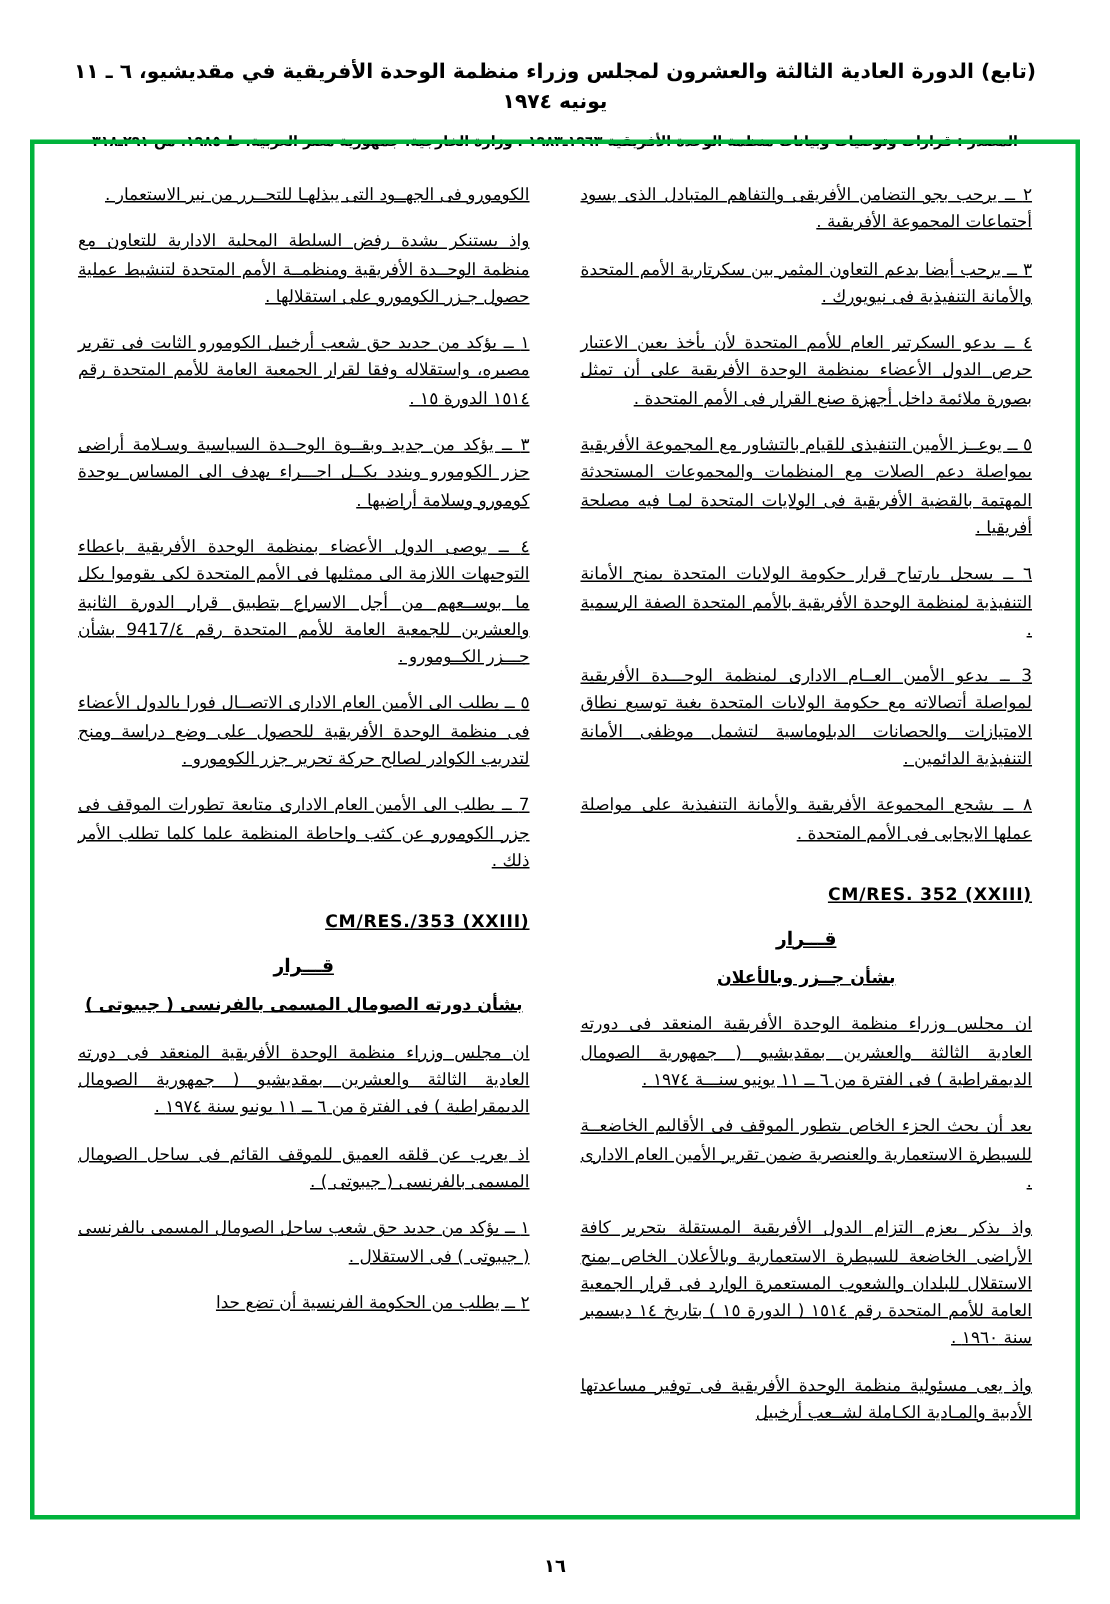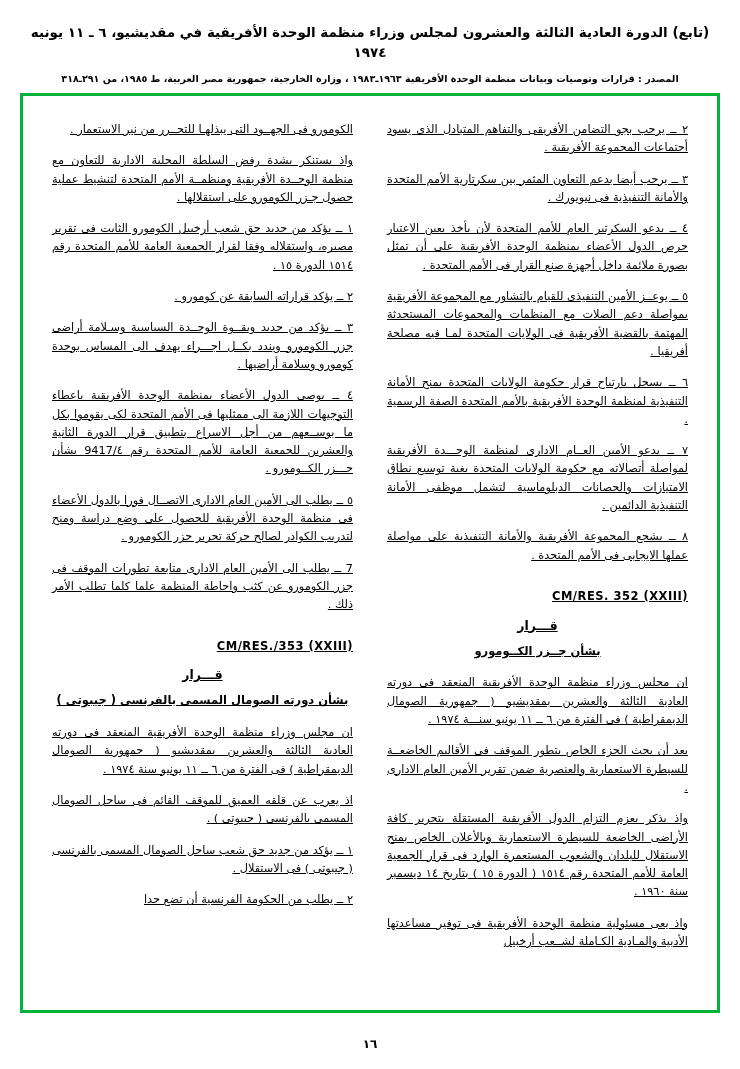--- a/index.html
+++ b/index.html
@@ -13,21 +13,21 @@
     font-family: "DejaVu Sans", sans-serif;
     color: #000000;
     position: relative;
     overflow: hidden;
   }
   .page {
     width: 740px;
     height: 1069px;
     position: relative;
     box-sizing: border-box;
-    padding: 0;
+    padding: 16px;
   }
   .header {
     text-align: center;
     padding: 22px 26px 0 26px;
   }
   .header-title {
     font-size: 13.5px;
     font-weight: bold;
     letter-spacing: 0px;
     line-height: 1.5;
@@ -122,38 +122,37 @@
   <div class="frame"></div>
 
   <div class="columns">
 
     <div class="col">
       <p class="para">٢ ــ يرحب بجو التضامن الأفريقى والتفاهم المتبادل الذى يسود أجتماعات المجموعة الأفريقية .</p>
       <p class="para">٣ ــ يرحب أيضا بدعم التعاون المثمر بين سكرتارية الأمم المتحدة والأمانة التنفيذية فى نيويورك .</p>
       <p class="para">٤ ــ يدعو السكرتير العام للأمم المتحدة لأن يأخذ بعين الاعتبار حرص الدول الأعضاء بمنظمة الوحدة الأفريقية على أن تمثل بصورة ملائمة داخل أجهزة صنع القرار فى الأمم المتحدة .</p>
       <p class="para">٥ ــ يوعــز الأمين التنفيذى للقيام بالتشاور مع المجموعة الأفريقية بمواصلة دعم الصلات مع المنظمات والمجموعات المستحدثة المهتمة بالقضية الأفريقية فى الولايات المتحدة لمـا فيه مصلحة أفريقيا .</p>
       <p class="para">٦ ــ يسجل بارتياح قرار حكومة الولايات المتحدة بمنح الأمانة التنفيذية لمنظمة الوحدة الأفريقية بالأمم المتحدة الصفة الرسمية .</p>
-      <p class="para">٧ ــ يدعو الأمين العــام الادارى لمنظمة الوحـــدة الأفريقية لمواصلة أتصالاته مع حكومة الولايات المتحدة بغية توسيع نطاق الامتيازات والحصانات الدبلوماسية لتشمل موظفى الأمانة التنفيذية الدائمين .</p>
+      <p class="para">3 ــ يدعو الأمين العــام الادارى لمنظمة الوحـــدة الأفريقية لمواصلة أتصالاته مع حكومة الولايات المتحدة بغية توسيع نطاق الامتيازات والحصانات الدبلوماسية لتشمل موظفى الأمانة التنفيذية الدائمين .</p>
       <p class="para">٨ ــ يشجع المجموعة الأفريقية والأمانة التنفيذية على مواصلة عملها الايجابى فى الأمم المتحدة .</p>
 
       <div class="res-id">CM/RES. 352 (XXIII)</div>
       <div class="res-word">قـــرار</div>
-      <div class="res-sub">بشأن جــزر الكــومورو</div>
+      <div class="res-sub">بشأن جــزر وبالأعلان</div>
 
       <p class="para">ان مجلس وزراء منظمة الوحدة الأفريقية المنعقد فى دورته العادية الثالثة والعشرين بمقديشيو ( جمهورية الصومال الديمقراطية ) فى الفترة من ٦ ــ ١١ يونيو سنـــة ١٩٧٤ .</p>
       <p class="para">بعد أن بحث الجزء الخاص بتطور الموقف فى الأقاليم الخاضعــة للسيطرة الاستعمارية والعنصرية ضمن تقرير الأمين العام الادارى .</p>
       <p class="para">واذ يذكر بعزم التزام الدول الأفريقية المستقلة بتحرير كافة الأراضى الخاضعة للسيطرة الاستعمارية وبالأعلان الخاص بمنح الاستقلال للبلدان والشعوب المستعمرة الوارد فى قرار الجمعية العامة للأمم المتحدة رقم ١٥١٤ ( الدورة ١٥ ) بتاريخ ١٤ ديسمبر سنة ١٩٦٠ .</p>
       <p class="para last">واذ يعى مسئولية منظمة الوحدة الأفريقية فى توفير مساعدتها الأدبية والمـادية الكـاملة لشــعب أرخبيل</p>
     </div>
 
     <div class="col">
       <p class="para">الكومورو فى الجهــود التى يبذلهـا للتحــرر من نير الاستعمار .</p>
       <p class="para">واذ يستنكر بشدة رفض السلطة المحلية الادارية للتعاون مع منظمة الوحــدة الأفريقية ومنظمــة الأمم المتحدة لتنشيط عملية حصول جـزر الكومورو على استقلالها .</p>
       <p class="para">١ ــ يؤكد من جديد حق شعب أرخبيل الكومورو الثابت فى تقرير مصيره، واستقلاله وفقا لقرار الجمعية العامة للأمم المتحدة رقم ١٥١٤ الدورة ١٥ .</p>
-      <p class="para">٢ ــ يؤكد قراراته السابقة عن كومورو .</p>
       <p class="para">٣ ــ يؤكد من جديد وبقــوة الوحــدة السياسية وسـلامة أراضى جزر الكومورو ويندد بكــل اجـــراء يهدف الى المساس بوحدة كومورو وسلامة أراضيها .</p>
       <p class="para">٤ ــ يوصى الدول الأعضاء بمنظمة الوحدة الأفريقية باعطاء التوجيهات اللازمة الى ممثليها فى الأمم المتحدة لكى يقوموا بكل ما بوســعهم من أجل الاسراع بتطبيق قرار الدورة الثانية والعشرين للجمعية العامة للأمم المتحدة رقم 9417/٤ بشأن جـــزر الكــومورو .</p>
       <p class="para">٥ ــ يطلب الى الأمين العام الادارى الاتصــال فورا بالدول الأعضاء فى منظمة الوحدة الأفريقية للحصول على وضع دراسة ومنح لتدريب الكوادر لصالح حركة تحرير جزر الكومورو .</p>
       <p class="para">7 ــ يطلب الى الأمين العام الادارى متابعة تطورات الموقف فى جزر الكومورو عن كثب واحاطة المنظمة علما كلما تطلب الأمر ذلك .</p>
 
       <div class="res-id">CM/RES./353 (XXIII)</div>
       <div class="res-word">قـــرار</div>
       <div class="res-sub">بشأن دورته الصومال المسمى بالفرنسى ( جيبوتى )</div>
 
       <p class="para">ان مجلس وزراء منظمة الوحدة الأفريقية المنعقد فى دورته العادية الثالثة والعشرين بمقديشيو ( جمهورية الصومال الديمقراطية ) فى الفترة من ٦ ــ ١١ يونيو سنة ١٩٧٤ .</p>

